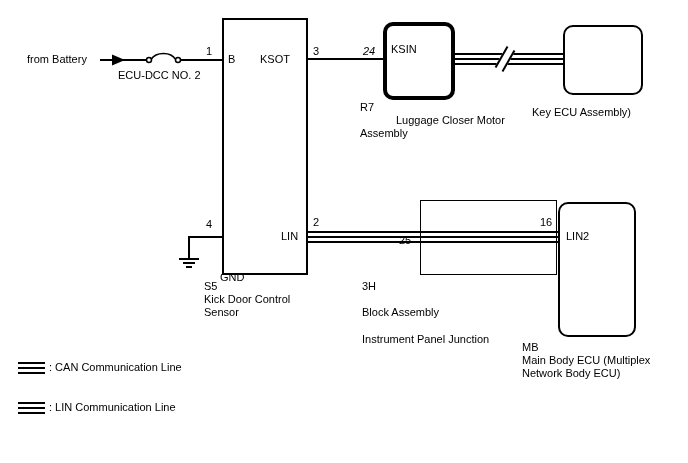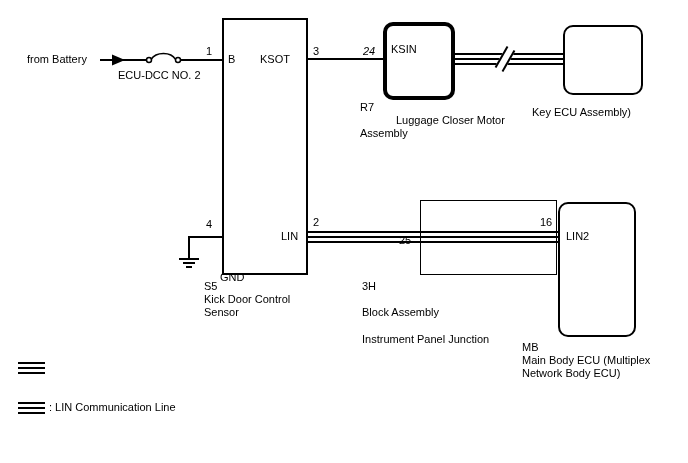--- a/index.html
+++ b/index.html
@@ -95,17 +95,18 @@
 
   <span class="txt" style="left:362px; top:280px;">3H</span>
   <span class="txt" style="left:362px; top:293px;margin-top:40px;">Instrument Panel Junction</span>
   <span class="txt" style="left:362px; top:306px;">Block Assembly</span>
 
   <span class="txt" style="left:522px; top:341px;">MB</span>
   <span class="txt" style="left:522px; top:354px;">Main Body ECU (Multiplex</span>
   <span class="txt" style="left:522px; top:367px;">Network Body ECU)</span>
 
   <div class="triple" style="left:18px; top:362px; width:27px;"></div>
+  <span class="txt" style="left:49px; top:361px;">: CAN Communication Line</span>
 
   <div class="triple" style="left:18px; top:402px; width:27px;"></div>
   <span class="txt" style="left:49px; top:401px;">: LIN Communication Line</span>
 
 </div>
 
 </body></html>

